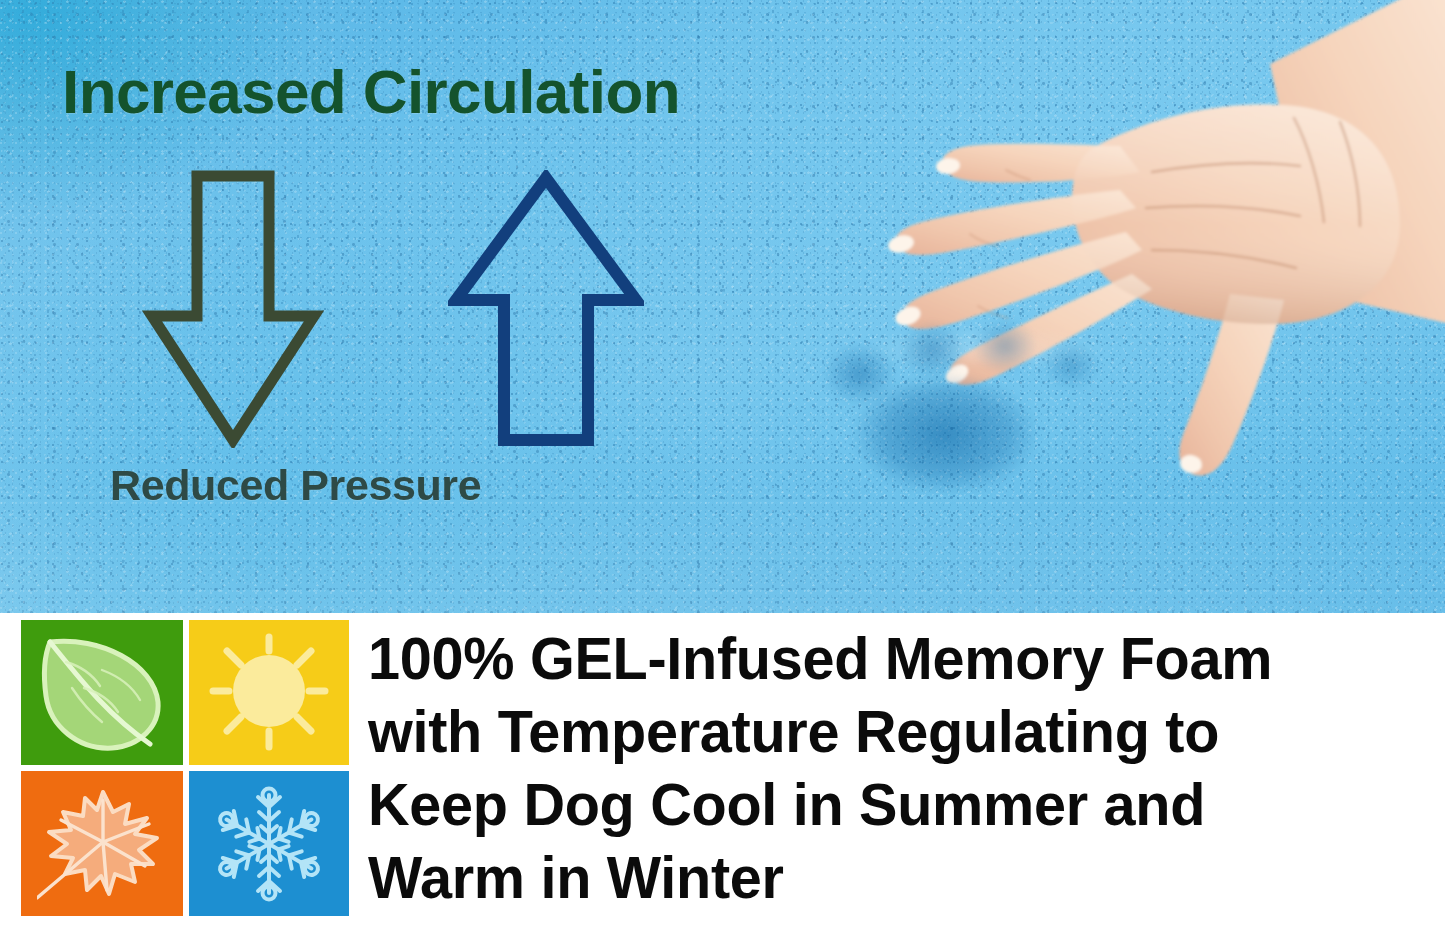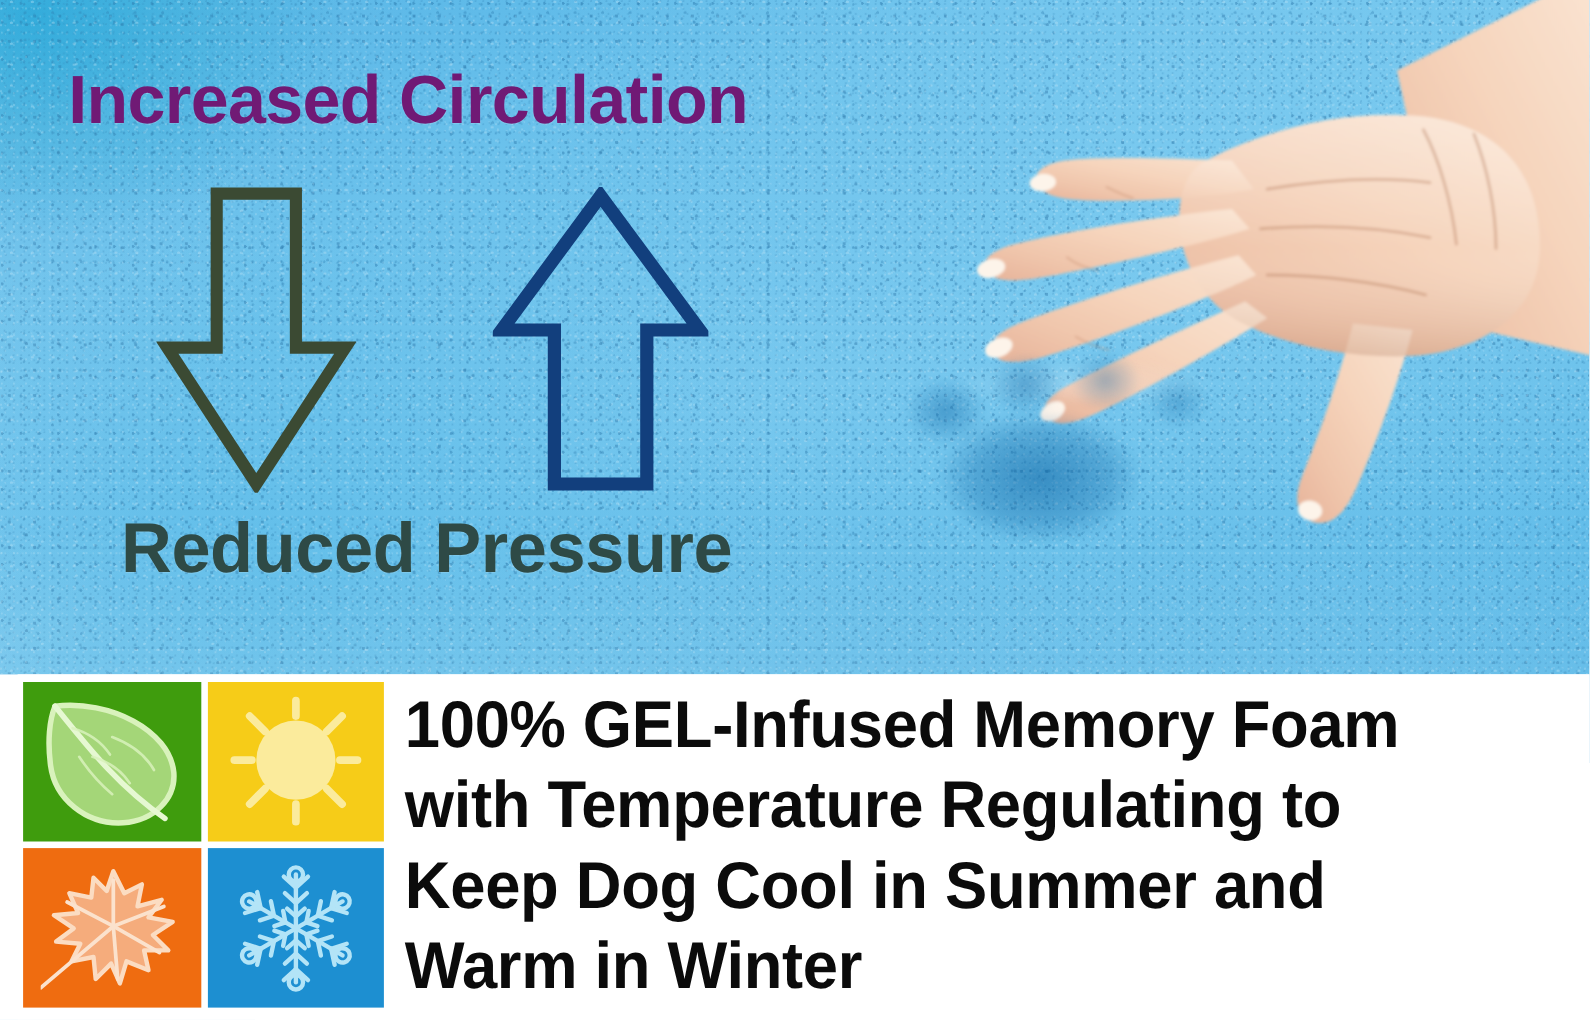--- a/index.html
+++ b/index.html
@@ -77,30 +77,30 @@
   }
 
   
   #increased-circulation-label {
     position: absolute;
     left: 62px;
     top: 56px;
     font-size: 62px;
     font-weight: bold;
     letter-spacing: -0.6px;
-    color: #701a75;
+    color: #14532d;
     font-family: "Liberation Sans", sans-serif;
     text-shadow: 0 1px 1px rgba(255,255,255,0.18);
     white-space: nowrap;
   }
   #reduced-pressure-label {
     position: absolute;
     left: 110px;
     top: 461px;
-    font-size: 64px;
+    font-size: 43px;
     font-weight: bold;
     letter-spacing: -0.4px;
     color: #2e4a46;
     font-family: "Liberation Sans", sans-serif;
     text-shadow: 0 1px 1px rgba(255,255,255,0.15);
     white-space: nowrap;
   }
 
   
   .arrow-svg { position: absolute; display: block; }

